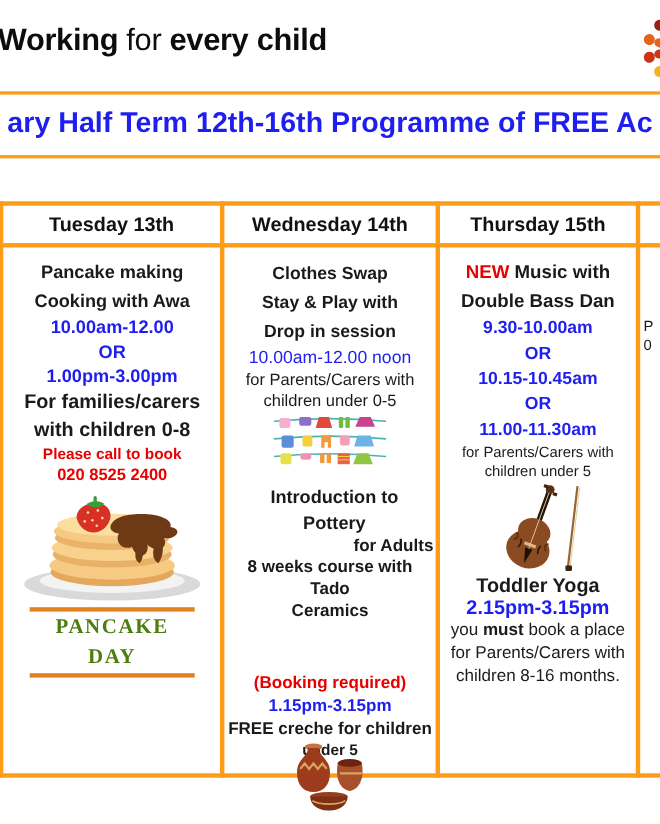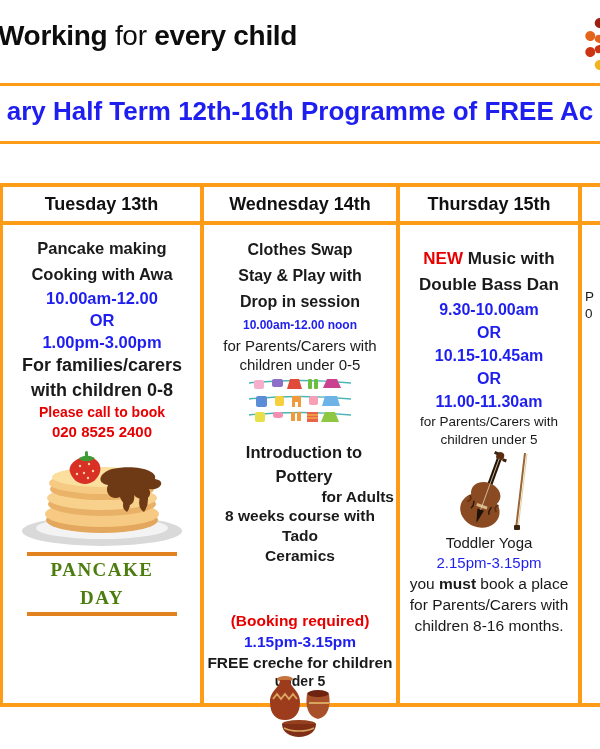--- a/index.html
+++ b/index.html
@@ -22,34 +22,34 @@
   .cell{position:absolute;top:225px;text-align:center;}
   
   .bl{color:#1E1EF0;}
   .rd{color:#E80000;}
   .tu-t{font-weight:700;font-size:16.5px;line-height:26px;}
   .tu-time{font-weight:700;font-size:16.5px;line-height:22px;}
   .tu-aud{font-weight:700;font-size:18px;line-height:25px;}
   .tu-book1{font-weight:700;font-size:14px;line-height:19px;}
   .tu-book2{font-weight:700;font-size:15px;line-height:20px;}
   .w-t{font-weight:700;font-size:16px;line-height:26px;}
-  .w-time{font-weight:700;font-size:12px;line-height:21px;}
+  .w-time{font-weight:400;font-size:16px;line-height:21px;}
   .w-aud{font-weight:400;font-size:15px;line-height:19px;}
   .w-pot-left{font-weight:700;font-size:16.5px;line-height:24px;text-align:center;padding-left:8px;}
   .w-adults{font-weight:700;font-size:15.5px;line-height:18px;text-align:right;padding-left:62px;}
   .w-sub{font-weight:700;font-size:15.5px;line-height:20px;}
   .w-red{font-weight:700;font-size:15.5px;line-height:21px;margin-top:44px;}
   .w-time2{font-weight:700;font-size:15.5px;line-height:21px;}
   .w-creche{font-weight:700;font-size:15.5px;line-height:21px;}
   .w-under{font-weight:700;font-size:14px;line-height:16px;}
   .th-t{font-weight:700;font-size:17px;line-height:27px;}
   .th-t2{font-weight:700;font-size:17px;line-height:26px;}
   .th-time{font-weight:700;font-size:16px;line-height:23px;}
   .th-aud{font-weight:400;font-size:13.5px;line-height:18px;}
-  .th-yoga{font-weight:400;font-size:15px;line-height:20px;}
+  .th-yoga{font-weight:700;font-size:18px;line-height:20px;}
   .th-r{font-weight:400;font-size:15.5px;line-height:21px;}
   .th-r b{font-weight:700;}
   .fri-frag{position:absolute;left:585px;top:288px;text-align:left;font-size:13.5px;line-height:17px;color:#1a1a1a;}
   
   .pd-wrap{width:150px;margin:4px auto 0;}
   .pd-line{height:4px;background:#E2821E;}
   .pd-text{font-family:"Liberation Serif",serif;font-weight:700;font-size:19px;letter-spacing:1.5px;
            color:#4d7c0f;line-height:28px;}
   .img-blk{display:block;margin:0 auto;}
   .clothes{margin:2px auto 0;}
@@ -227,21 +227,21 @@
         <ellipse cx="68" cy="19" rx="11" ry="4" fill="#6E2310"></ellipse>
         <path d="M57 19 C55 31 58 42 68 44 C78 42 81 31 79 19 C76 23 60 23 57 19 Z" fill="#A8502A"></path>
         <path d="M59 28 h20" stroke="#D9A45F" stroke-width="2"></path>
         <ellipse cx="49" cy="49" rx="17" ry="4" fill="#94401F"></ellipse>
         <path d="M32 49 C32 57 40 62 49 62 C58 62 66 57 66 49 Z" fill="#7E2F16"></path>
         <path d="M34 53 C41 57 57 57 64 53" stroke="#D9A45F" stroke-width="1.5" fill="none"></path>
       </svg>
     </div>
   </div>
 
-  <div class="cell" style="left:402px;width:174px;padding-top:20px;">
+  <div class="cell" style="left:402px;width:174px;padding-top:9px;">
     <div class="th-t"><span class="rd">NEW</span><span> Music with</span></div>
     <div class="th-t2">Double Bass Dan</div>
     <div class="th-time bl">9.30-10.00am</div>
     <div class="th-time bl">OR</div>
     <div class="th-time bl">10.15-10.45am</div>
     <div class="th-time bl">OR</div>
     <div class="th-time bl">11.00-11.30am</div>
     <div class="th-aud">for Parents/Carers with</div>
     <div class="th-aud">children under 5</div>
 

